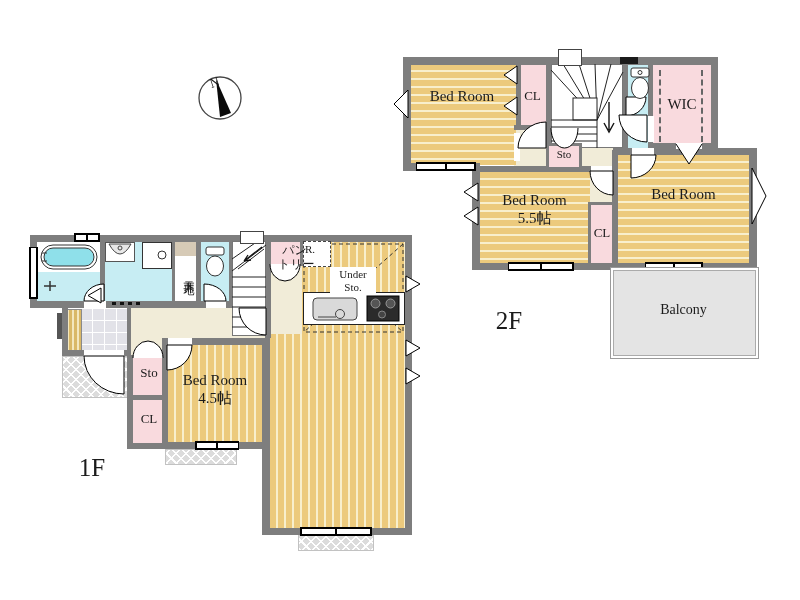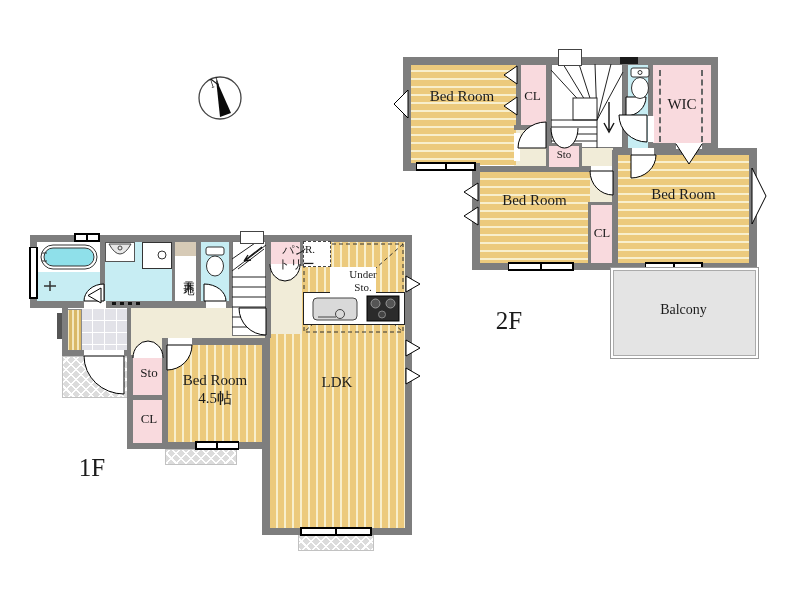--- a/index.html
+++ b/index.html
@@ -157,20 +157,21 @@
   </div>
 
   <div class="lab" style="left:406px;top:88px;width:112px;font-size:15px">
     <div>Bed Room</div>
   </div>
   <div class="lab" style="left:519px;top:88px;width:27px;font-size:13px">CL</div>
   <div class="lab" style="left:653px;top:96px;width:58px;font-size:15px">WIC</div>
   <div class="lab" style="left:549px;top:148px;width:30px;font-size:11px">Sto</div>
   <div class="lab" style="left:479px;top:192px;width:111px;font-size:15px">
     <div>Bed Room</div>
+    <div>5.5帖</div>
   </div>
   <div class="lab" style="left:591px;top:225px;width:22px;font-size:13px">CL</div>
   <div class="lab" style="left:618px;top:186px;width:131px;font-size:15px">
     <div>Bed Room</div>
   </div>
   <div class="lab" style="left:612px;top:302px;width:143px;font-size:14px">Balcony</div>
   <div class="lab" style="left:486px;top:306px;width:46px;font-size:25px">2F</div>
 
   <div class="cyan" style="left:37px;top:242px;width:63px;height:60px"></div>
   <div class="whitebg" style="left:37px;top:242px;width:63px;height:30px"></div>
@@ -307,29 +308,28 @@
     <circle cx="16" cy="19.5" r="3.5" fill="#444" stroke="#888"></circle>
   </svg>
   <div class="whitebg" style="left:303px;top:241px;width:28px;height:26px;border:1px dashed #444;box-sizing:border-box"></div>
   <div class="whitebg" style="left:330px;top:267px;width:46px;height:28px"></div>
 
   <div class="lab" style="left:168px;top:372px;width:94px;font-size:15px">
     <div>Bed Room</div>
     <div>4.5帖</div>
   </div>
   <div class="lab" style="left:282px;top:374px;width:110px;font-size:15px">
-    <div>LDK</div>
   </div>
   <div class="lab" style="left:133px;top:365px;width:32px;font-size:13px">Sto</div>
   <div class="lab" style="left:133px;top:411px;width:32px;font-size:13px">CL</div>
   <div class="lab" style="left:278px;top:243px;width:33px;font-size:12px">
     <div>パン</div>
     <div>トリー</div>
   </div>
   <div class="lab vtext" style="left:177px;top:248px;width:18px;height:52px;font-size:11px;letter-spacing:1px">天井下地</div>
   <div class="lab" style="left:305px;top:243px;width:22px;font-size:11px;text-align:left">R.</div>
-  <div class="lab" style="left:340px;top:268px;width:46px;font-size:11px">
+  <div class="lab" style="left:330px;top:268px;width:46px;font-size:11px">
     <div>Under</div>
     <div>Sto.</div>
   </div>
   <div class="lab" style="left:68px;top:453px;width:48px;font-size:25px">1F</div>
 
 </div>
 
 </body></html>

